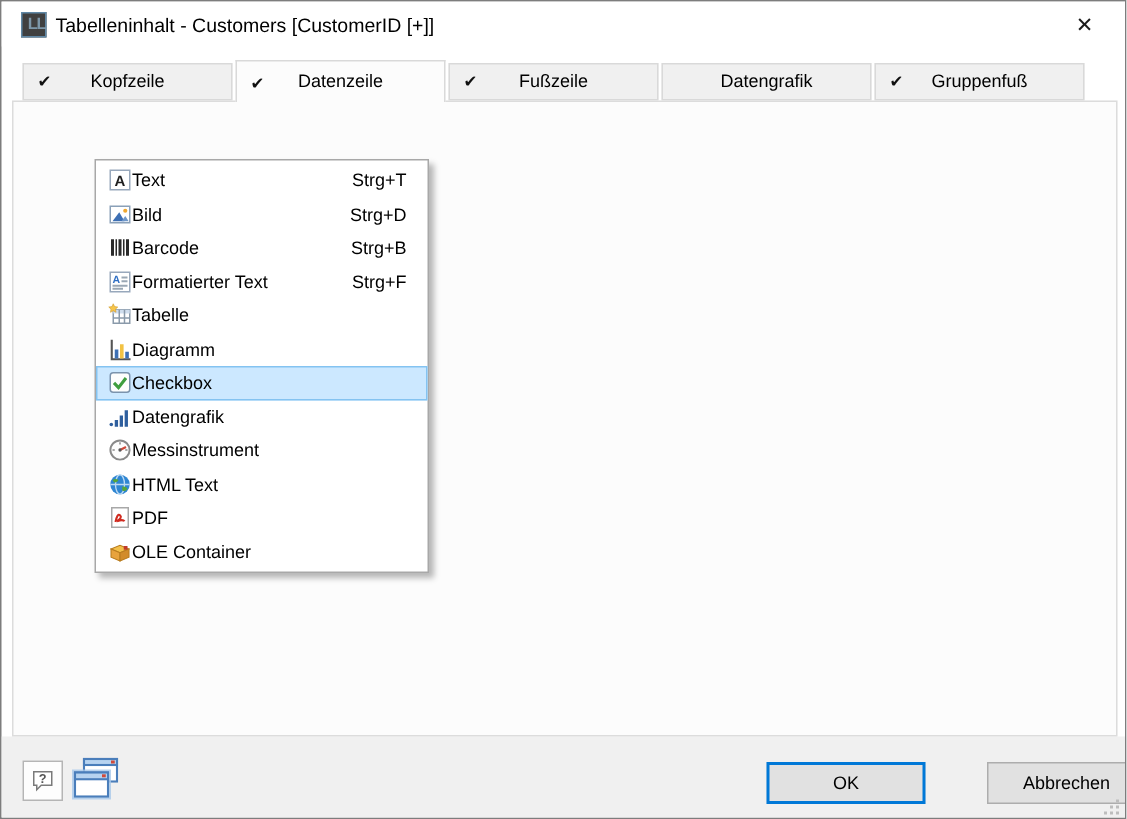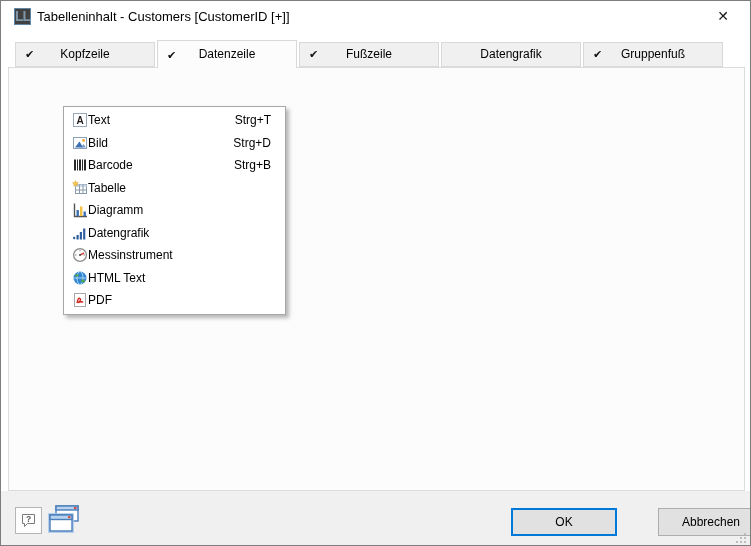--- a/index.html
+++ b/index.html
@@ -4,21 +4,21 @@
 <style>
   * { margin:0; padding:0; box-sizing:border-box; }
   html,body { width:751px; height:546px; background:#e8e8e8; }
   body { font-family:"Liberation Sans", sans-serif; font-size:12px; color:#000; }
   #dialog { position:relative; width:751px; height:546px; background:#ffffff;
             border:1px solid #7d7d7d; overflow:hidden; }
 
   
   .titlebar { position:absolute; left:0; top:0; width:100%; height:30px; background:#fff; }
   .app-logo { position:absolute; left:13px; top:7px; width:17px; height:17px; background:#404040;
-              border:1px solid #5f87a5; color:#7d97a9; font-weight:bold; font-size:14px;
+              border:1px solid #5f87a5; color:#7d97a9; font-weight:bold; font-size:11px;
               text-align:right; line-height:15px; letter-spacing:-1px; }
   .title-text { position:absolute; left:36px; top:0; height:30px; line-height:31px; font-size:13px; }
   .close-btn { position:absolute; right:10px; top:0; width:34px; height:30px; text-align:center;
                line-height:30px; font-size:14px; color:#1a1a1a; cursor:default; }
 
   
   .tab { position:absolute; top:41px; height:25px; width:140px; background:#f0f0f0;
          border:1px solid #d9d9d9; z-index:2; }
   .tab.active { top:39px; height:28px; background:#fcfcfc; border-bottom:none; z-index:6; }
   .tab .tab-check { position:absolute; left:9px; top:0; height:100%; display:flex; align-items:center;
@@ -363,20 +363,32 @@
         <rect x="2" y="2.5" width="2" height="11" fill="#2a2a2a"></rect>
         <rect x="5" y="2.5" width="1" height="11" fill="#2a2a2a"></rect>
         <rect x="7" y="2.5" width="2" height="11" fill="#2a2a2a"></rect>
         <rect x="10" y="2.5" width="1" height="11" fill="#2a2a2a"></rect>
         <rect x="12" y="2.5" width="2" height="11" fill="#2a2a2a"></rect>
       </svg>
       <span class="mi-label">Barcode</span>
       <span class="mi-shortcut">Strg+B</span>
     </div>
 
+    <div class="menu-item">
+      <svg class="mi-icon" viewBox="0 0 16 16">
+        <rect x="1.5" y="1.5" width="13" height="13" fill="#fff" stroke="#98a8bc"></rect>
+        <text x="3" y="8.5" font-size="7" font-weight="bold" fill="#2f6fc4" font-family="Liberation Sans, sans-serif">A</text>
+        <line x1="9" y1="5" x2="13" y2="5" stroke="#9aa7b4" stroke-width="1.2"></line>
+        <line x1="9" y1="7.5" x2="13" y2="7.5" stroke="#9aa7b4" stroke-width="1.2"></line>
+        <line x1="3" y1="10.5" x2="13" y2="10.5" stroke="#9aa7b4" stroke-width="1.2"></line>
+        <line x1="3" y1="12.5" x2="10" y2="12.5" stroke="#9aa7b4" stroke-width="1.2"></line>
+      </svg>
+      <span class="mi-label">Formatierter Text</span>
+      <span class="mi-shortcut">Strg+F</span>
+    </div>
 
 
     <div class="menu-item">
       <svg class="mi-icon" viewBox="0 0 16 16">
         <rect x="3.5" y="4.5" width="11" height="9" fill="#fff" stroke="#8a9aaa"></rect>
         <rect x="3.5" y="4.5" width="11" height="2.5" fill="#cfdded"></rect>
         <line x1="3.5" y1="10" x2="14.5" y2="10" stroke="#8a9aaa"></line>
         <line x1="7.5" y1="4.5" x2="7.5" y2="13.5" stroke="#8a9aaa"></line>
         <line x1="11" y1="4.5" x2="11" y2="13.5" stroke="#8a9aaa"></line>
         <path d="M3.5 0.5 l.9 1.9 l2.1 .3 l-1.5 1.45 l.35 2.05 L3.5 5.2 l-1.85 1 l.35-2.05 L.5 2.7 l2.1-.3 Z" fill="#f6c54a" stroke="#d09a2e" stroke-width="0.4"></path>
@@ -389,20 +401,28 @@
       <svg class="mi-icon" viewBox="0 0 16 16">
         <path d="M2.5 1.5 V14.5 H15" fill="none" stroke="#555" stroke-width="1.4"></path>
         <rect x="4.5" y="8" width="2.4" height="6" fill="#3d6fb4"></rect>
         <rect x="8" y="4.5" width="2.4" height="9.5" fill="#f2c243"></rect>
         <rect x="11.5" y="9.5" width="2.4" height="4.5" fill="#3d6fb4"></rect>
       </svg>
       <span class="mi-label">Diagramm</span>
       <span class="mi-shortcut"></span>
     </div>
 
+    <div class="menu-item selected">
+      <svg class="mi-icon" viewBox="0 0 16 16">
+        <rect x="1.5" y="1.5" width="13" height="13" rx="2" fill="#fdfdfd" stroke="#7b93ad"></rect>
+        <path d="M4 8.2 l3 3.2 l5 -6.4" fill="none" stroke="#3f9e3f" stroke-width="2.1"></path>
+      </svg>
+      <span class="mi-label">Checkbox</span>
+      <span class="mi-shortcut"></span>
+    </div>
 
     <div class="menu-item">
       <svg class="mi-icon" viewBox="0 0 16 16">
         <circle cx="2.2" cy="13" r="1.2" fill="#2f5f9e"></circle>
         <rect x="4.5" y="10" width="2.2" height="4.5" fill="#2f5f9e"></rect>
         <rect x="7.8" y="7" width="2.2" height="7.5" fill="#2f5f9e"></rect>
         <rect x="11.1" y="3.5" width="2.2" height="11" fill="#2f5f9e"></rect>
       </svg>
       <span class="mi-label">Datengrafik</span>
       <span class="mi-shortcut"></span>
@@ -435,20 +455,30 @@
 
     <div class="menu-item">
       <svg class="mi-icon" viewBox="0 0 16 16">
         <rect x="2.5" y="1.5" width="11" height="13" fill="#fff" stroke="#a8a8a8"></rect>
         <path d="M5 11 q1.2 -6 3 -4.5 q1.8 1.5 -2 4 q4 -1.5 5 0" fill="none" stroke="#d02b20" stroke-width="1.4"></path>
       </svg>
       <span class="mi-label">PDF</span>
       <span class="mi-shortcut"></span>
     </div>
 
+    <div class="menu-item">
+      <svg class="mi-icon" viewBox="0 0 16 16">
+        <polygon points="2,6 8,3.5 14,6 8,8.5" fill="#f3c04a" stroke="#b97c1e" stroke-width="0.7"></polygon>
+        <polygon points="2,6 8,8.5 8,14 2,11.5" fill="#e8a33d" stroke="#b97c1e" stroke-width="0.7"></polygon>
+        <polygon points="14,6 8,8.5 8,14 14,11.5" fill="#d28c2a" stroke="#b97c1e" stroke-width="0.7"></polygon>
+        <rect x="10.5" y="4" width="2.5" height="2.5" fill="#c0392b"></rect>
+      </svg>
+      <span class="mi-label">OLE Container</span>
+      <span class="mi-shortcut"></span>
+    </div>
   </div>
 
   <div class="footer">
     <div class="help-btn">
       <svg width="18" height="18" viewBox="0 0 18 18">
         <path d="M2.5 2.5 h12 v9 h-7 l-3 3 v-3 h-2 Z" fill="#fff" stroke="#7a7a7a"></path>
         <text x="8.5" y="10" font-size="8.5" font-weight="bold" fill="#555" text-anchor="middle" font-family="Liberation Sans, sans-serif">?</text>
       </svg>
     </div>
     <div class="cascade-btn">

